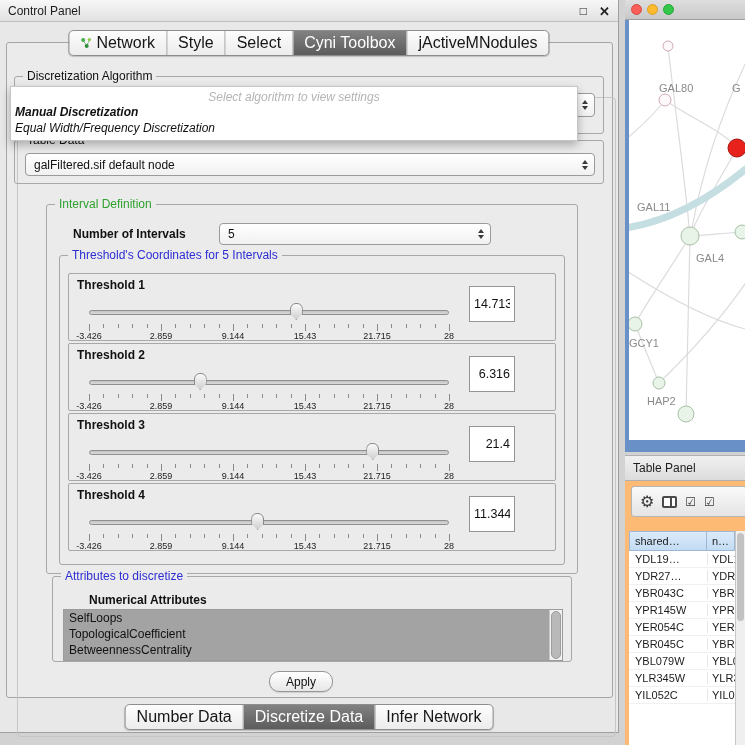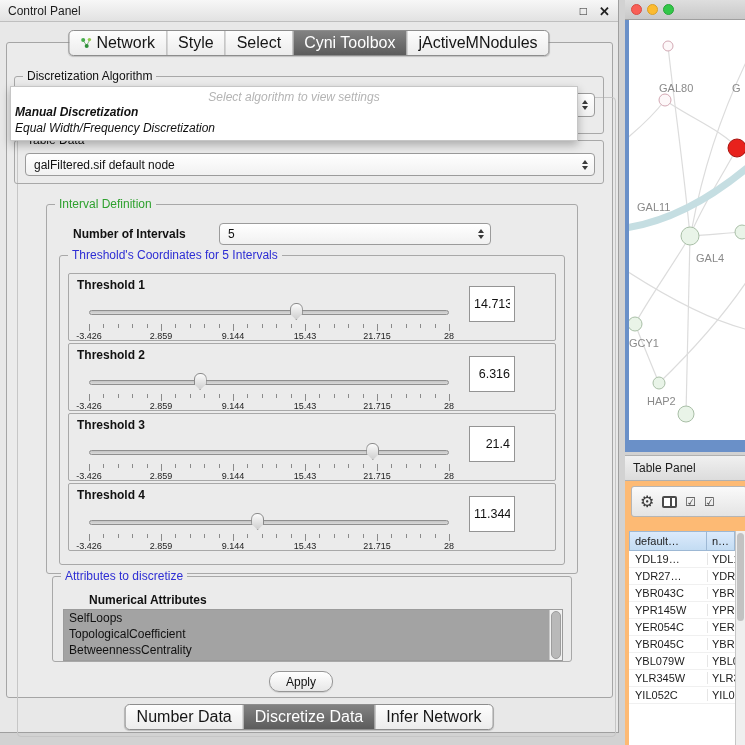--- a/index.html
+++ b/index.html
@@ -469,21 +469,21 @@
     <div class="tp-title">
       <span>Table Panel</span>
     </div>
     <div class="tp-toolbar">
       <span class="tool gear">⚙</span>
       <span class="colicon"></span>
       <span class="tool cb">☑</span>
       <span class="tool cb">☑</span>
     </div>
     <div class="thead">
-      <div class="hc hc1">default…</div>
+      <div class="hc hc1">shared…</div>
       <div class="hc hc2">n…</div>
     </div>
     <div class="rows" id="table-rows">
         <div class="trow">
           <div class="c1">YDL19…</div>
           <div class="c2">YDL1…</div>
         </div>
         <div class="trow">
           <div class="c1">YDR27…</div>
           <div class="c2">YDR2…</div>

